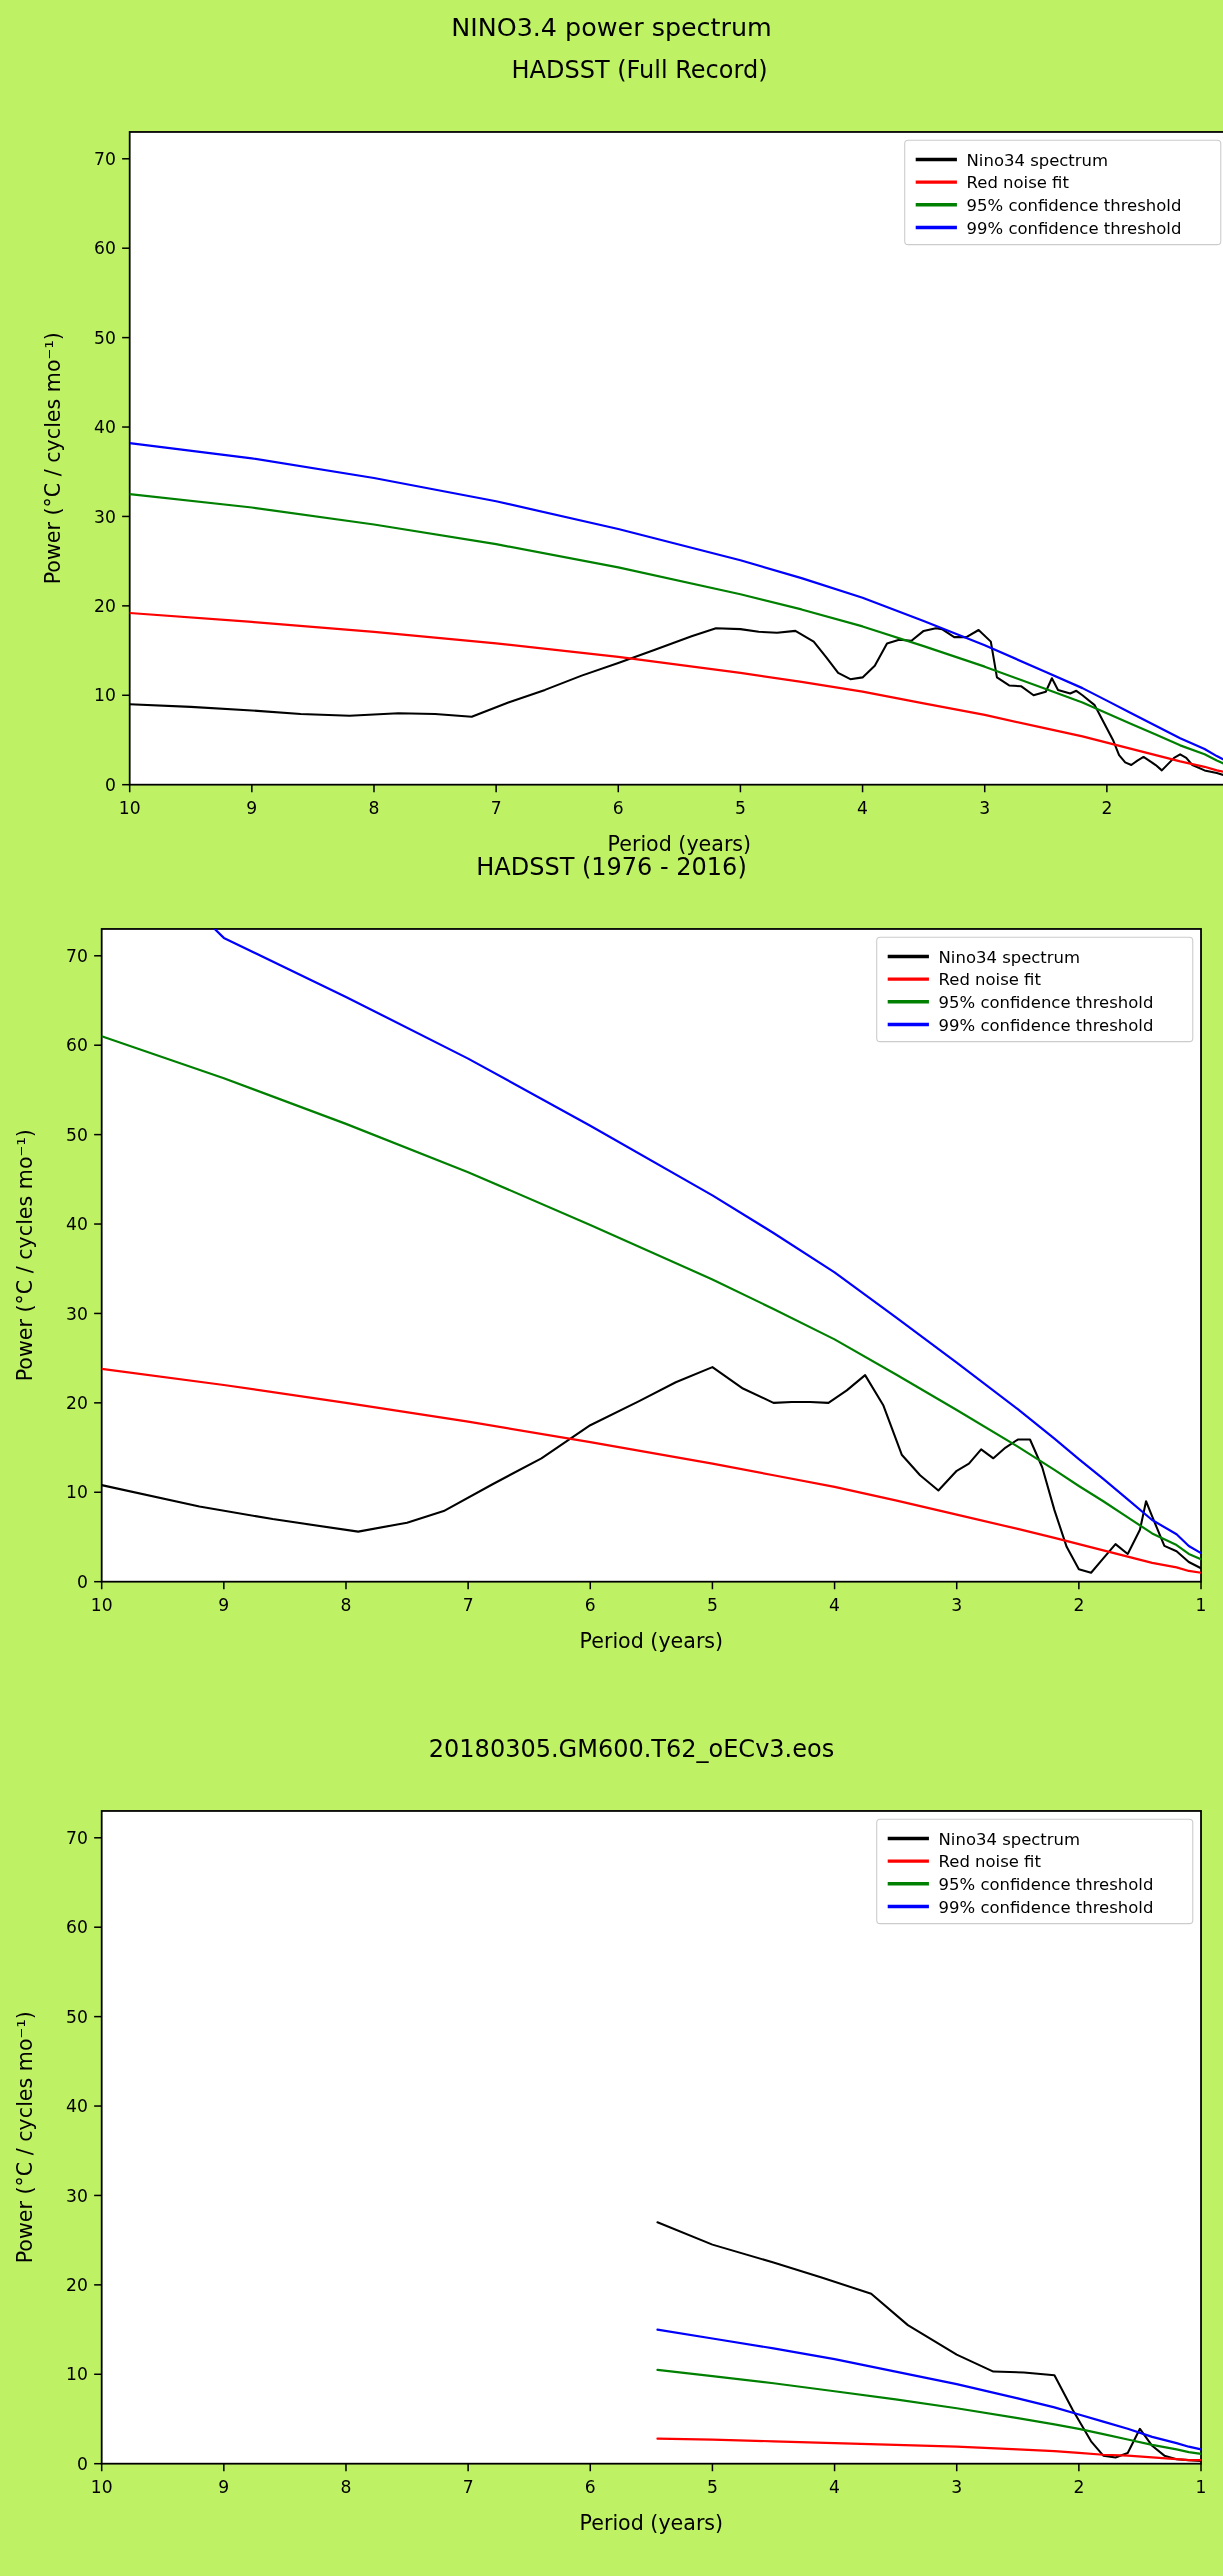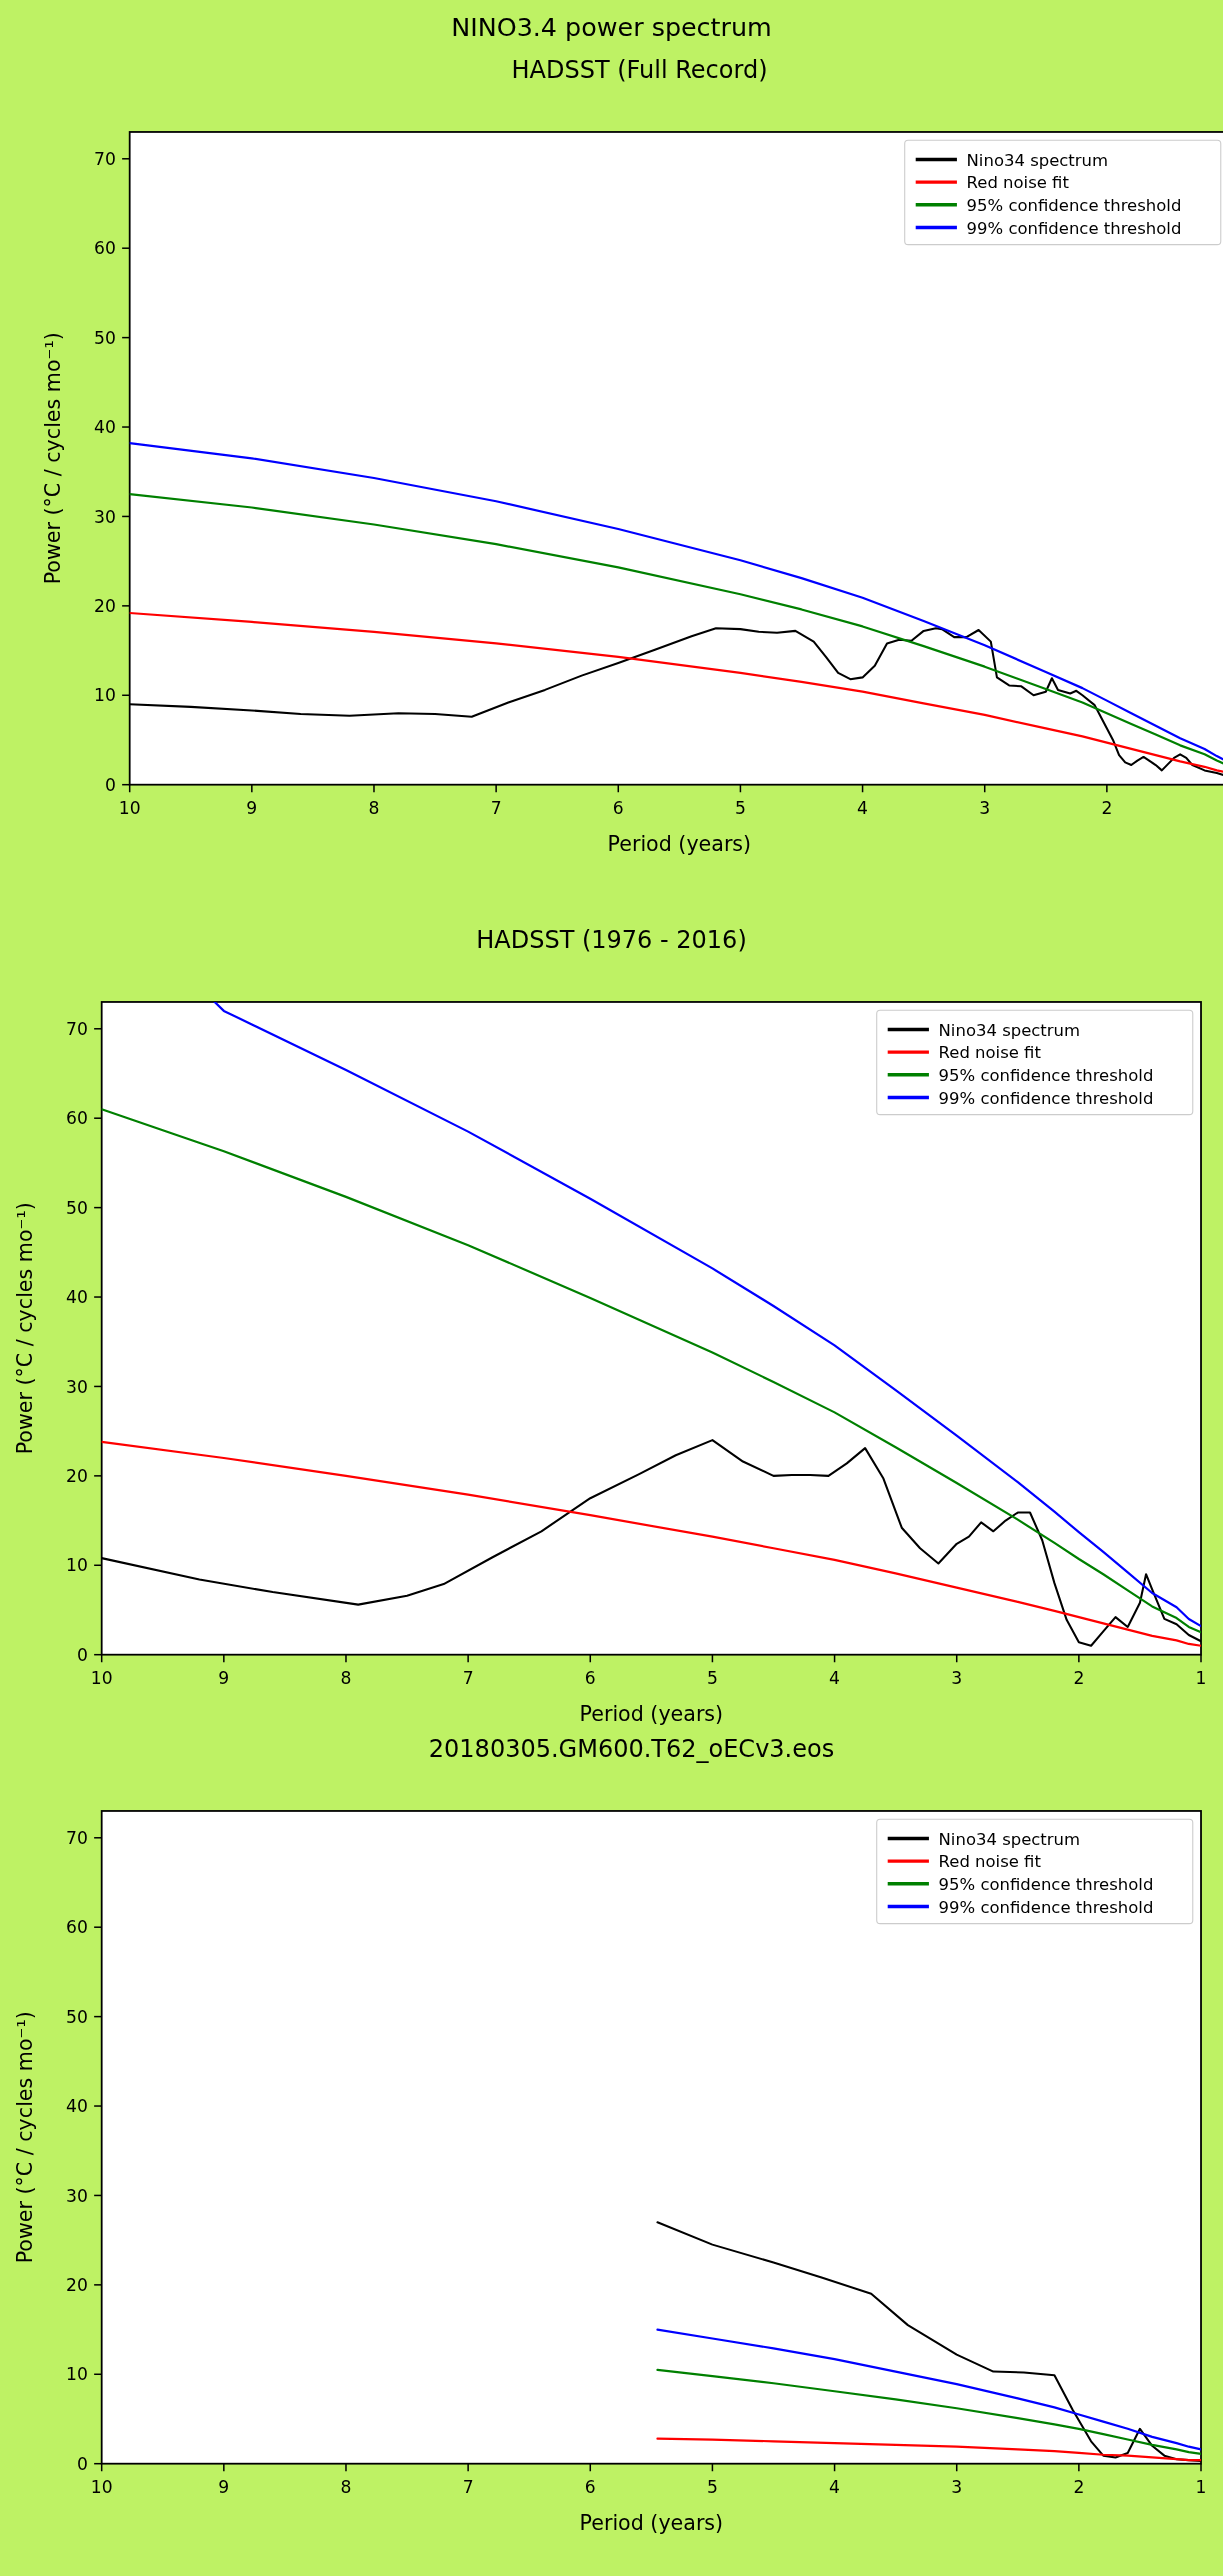--- a/index.html
+++ b/index.html
@@ -96,21 +96,21 @@
             <text x="1366" y="111" class="legend-label">Nino34 spectrum</text>
             <line x1="1292" y1="135" x2="1352" y2="135" stroke="#ff0000" class="legend-swatch"></line>
             <text x="1366" y="144" class="legend-label">Red noise fit</text>
             <line x1="1292" y1="168" x2="1352" y2="168" stroke="#008000" class="legend-swatch"></line>
             <text x="1366" y="177" class="legend-label">95% confidence threshold</text>
             <line x1="1292" y1="201" x2="1352" y2="201" stroke="#0000ff" class="legend-swatch"></line>
             <text x="1366" y="210" class="legend-label">99% confidence threshold</text>
           </g>
         </svg>
       </div>
-      <div class="panel" style="top: 926px; height: 825px;">
+      <div class="panel" style="top: 853px; height: 825px;">
         <div class="panel-title" style="top: 0px;">HADSST (1976 - 2016)</div>
         <svg width="1223" height="784" viewBox="0 0 1780 1140" style="position: absolute; top: 33px; left: 0px;">
           <defs>
             <clipPath id="clip1">
               <rect x="148" y="62" width="1600" height="950"></rect>
             </clipPath>
           </defs>
           <rect x="148" y="62" width="1600" height="950" fill="#ffffff" stroke="#000000" stroke-width="2.6"></rect>
           <line x1="148" y1="1012" x2="137" y2="1012" class="tick"></line>
           <text x="128" y="1021" class="ticklabel" text-anchor="end">0</text>

